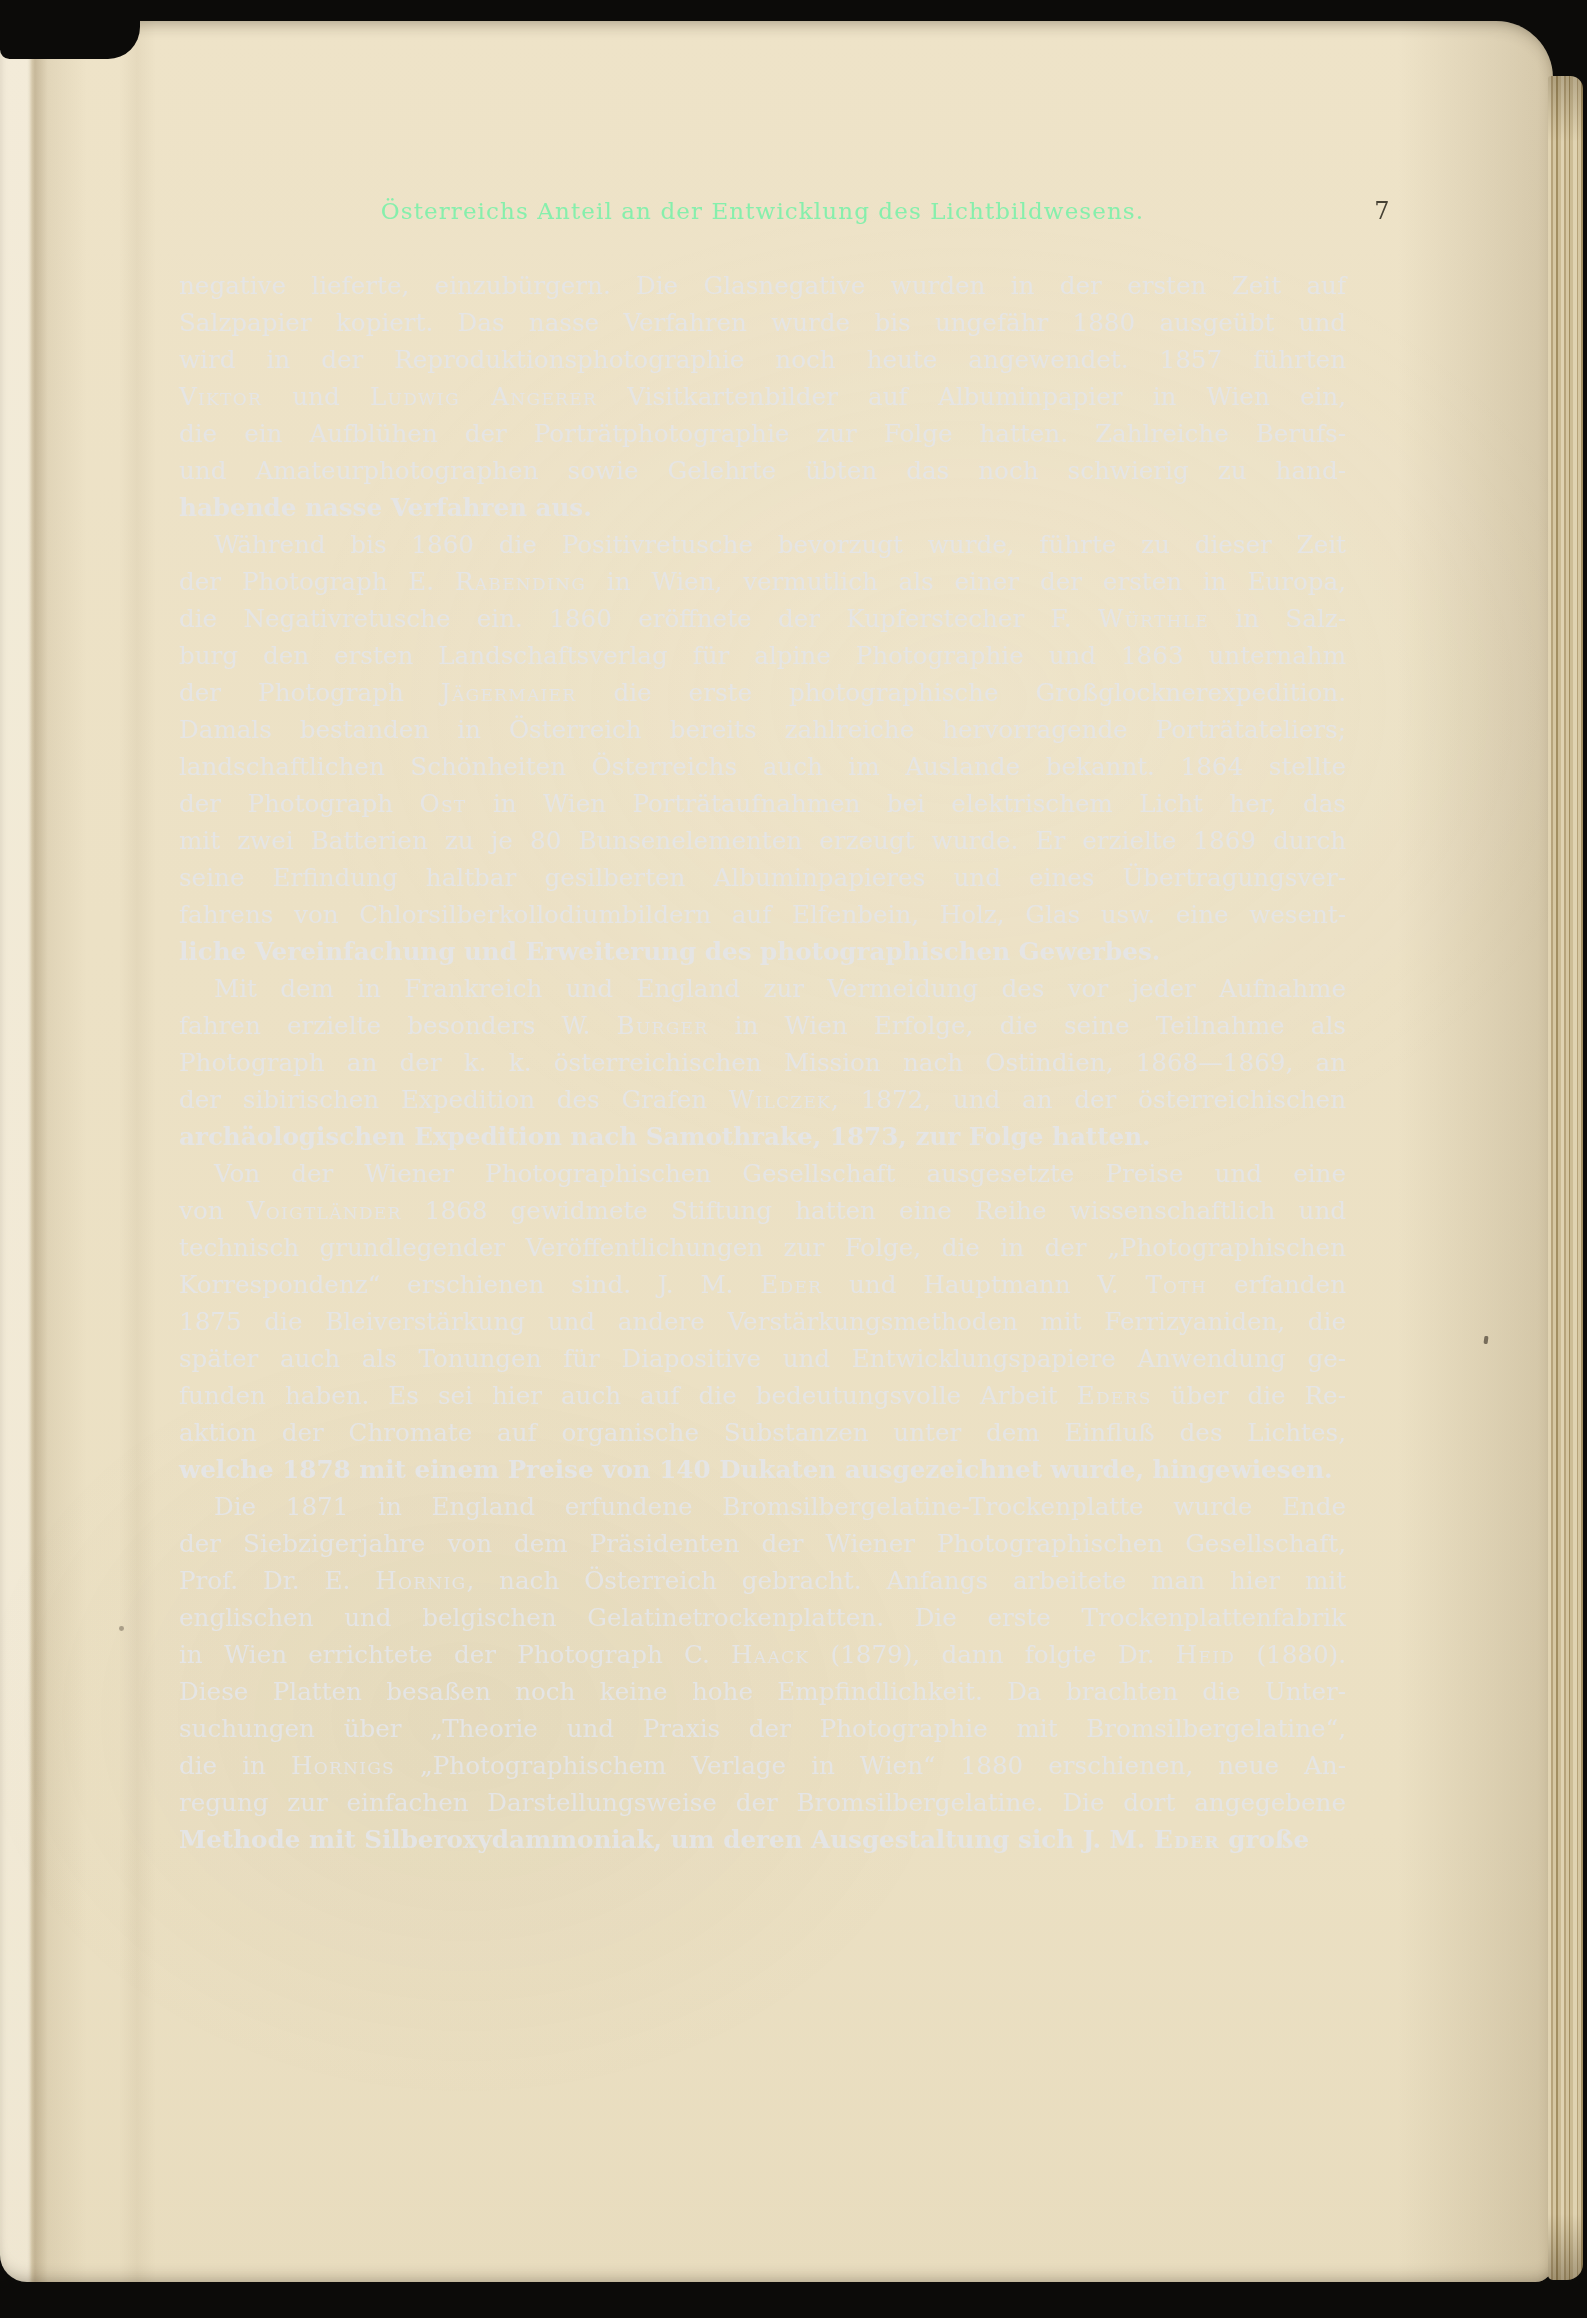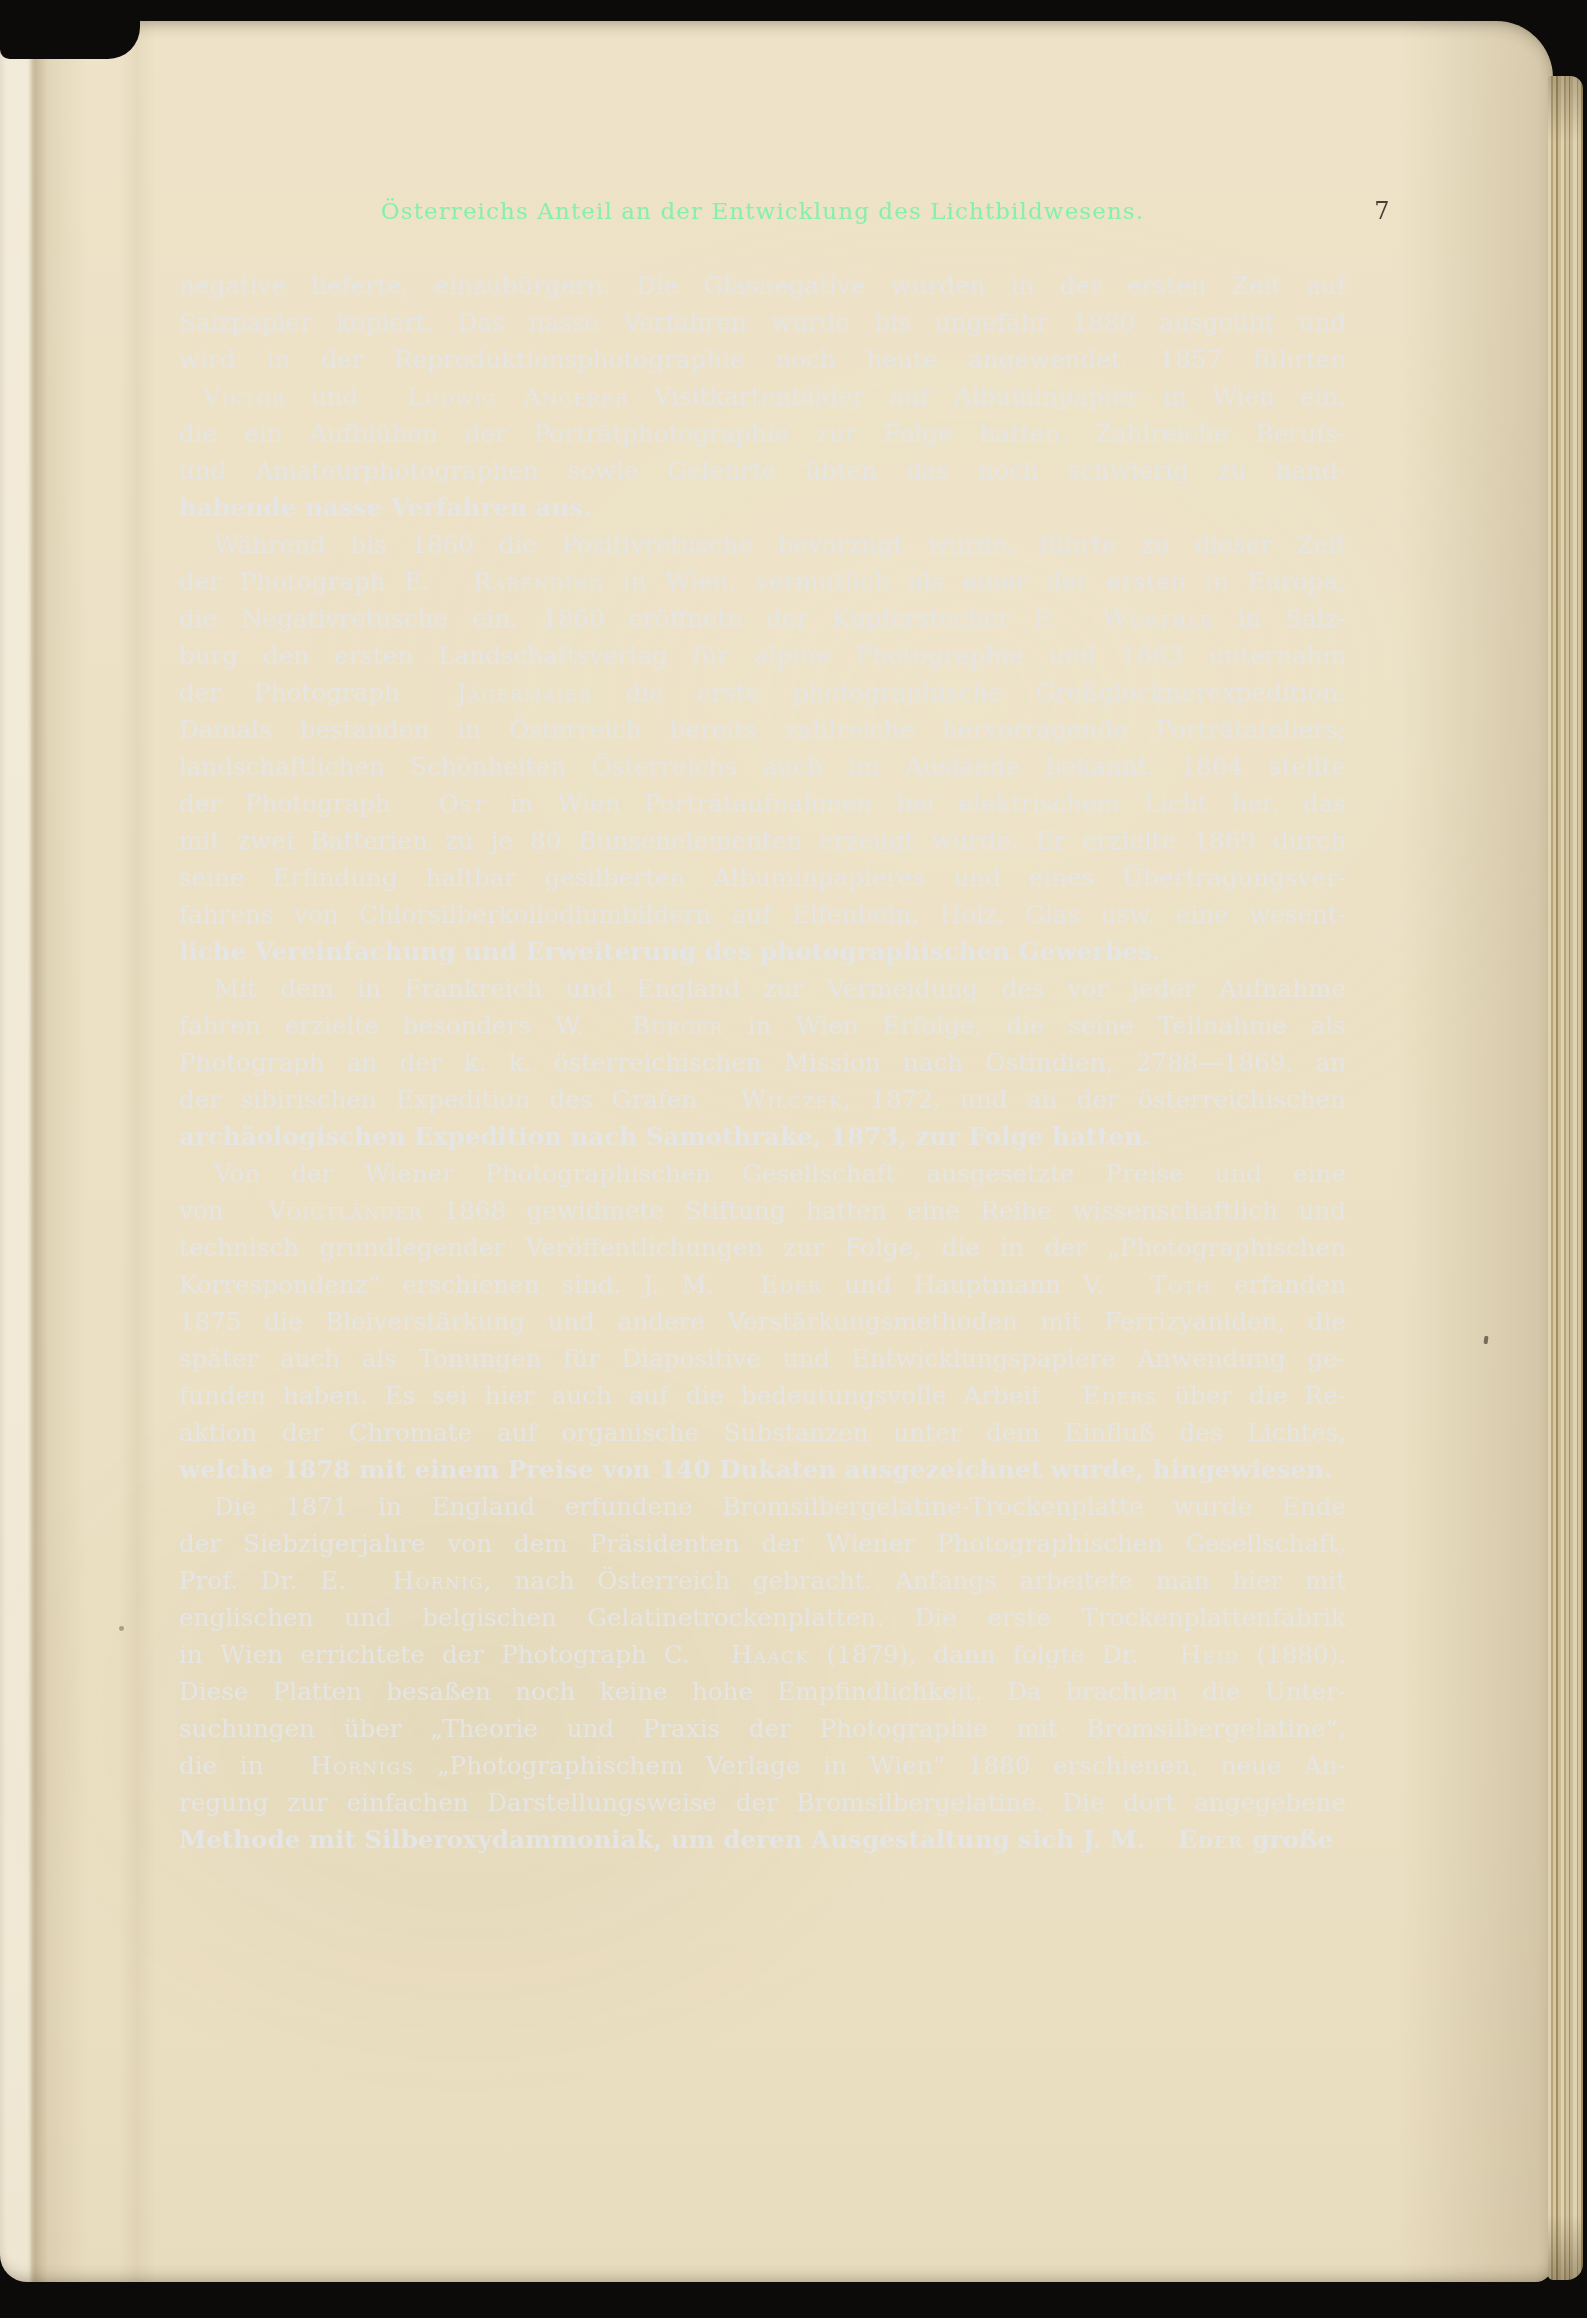--- a/index.html
+++ b/index.html
@@ -83,21 +83,20 @@
   .para { margin: 0; }
   .line {
     text-align: justify;
     text-align-last: justify;
   }
   .line.last { text-align-last: left; font-weight: bold; }
   .line.indent { text-indent: 35px; }
   .sc {
     font-variant: small-caps;
     letter-spacing: 1.3px;
-    margin-left: 24px;
   }
   .paper-speck {
     position: absolute;
     background: #5d5344;
     border-radius: 1.6px;
   }
   .speck-1 { left: 1484px; top: 1336px; width: 4px; height: 8px; transform: rotate(8deg); opacity: 0.8; }
   .speck-2 { left: 119px; top: 1626px; width: 4.8px; height: 4.8px; border-radius: 50%; opacity: 0.45; }
 </style>
 </head>
@@ -133,21 +132,21 @@
       <div class="line">landschaftlichen Schönheiten Österreichs auch im Auslande bekannt. 1864 stellte</div>
       <div class="line">der Photograph <span class="sc">Ost</span> in Wien Porträtaufnahmen bei elektrischem Licht her, das</div>
       <div class="line">mit zwei Batterien zu je 80 Bunsenelementen erzeugt wurde. Er erzielte 1869 durch</div>
       <div class="line">seine Erfindung haltbar gesilberten Albuminpapieres und eines Übertragungsver-</div>
       <div class="line">fahrens von Chlorsilberkollodiumbildern auf Elfenbein, Holz, Glas usw. eine wesent-</div>
       <div class="line last">liche Vereinfachung und Erweiterung des photographischen Gewerbes.</div>
     </div>
     <div class="para">
       <div class="line indent">Mit dem in Frankreich und England zur Vermeidung des vor jeder Aufnahme</div>
       <div class="line">fahren erzielte besonders W. <span class="sc">Burger</span> in Wien Erfolge, die seine Teilnahme als</div>
-      <div class="line">Photograph an der k. k. österreichischen Mission nach Ostindien, 2788—1869, an</div>
+      <div class="line">Photograph an der k. k. österreichischen Mission nach Ostindien, 1868—1869, an</div>
       <div class="line">der sibirischen Expedition des Grafen <span class="sc">Wilczek</span>, 1872, und an der österreichischen</div>
       <div class="line last">archäologischen Expedition nach Samothrake, 1873, zur Folge hatten.</div>
     </div>
     <div class="para">
       <div class="line indent">Von der Wiener Photographischen Gesellschaft ausgesetzte Preise und eine</div>
       <div class="line">von <span class="sc">Voigtländer</span> 1868 gewidmete Stiftung hatten eine Reihe wissenschaftlich und</div>
       <div class="line">technisch grundlegender Veröffentlichungen zur Folge, die in der „Photographischen</div>
       <div class="line">Korrespondenz“ erschienen sind. J. M. <span class="sc">Eder</span> und Hauptmann V. <span class="sc">Toth</span> erfanden</div>
       <div class="line">1875 die Bleiverstärkung und andere Verstärkungsmethoden mit Ferrizyaniden, die</div>
       <div class="line">später auch als Tonungen für Diapositive und Entwicklungspapiere Anwendung ge-</div>

